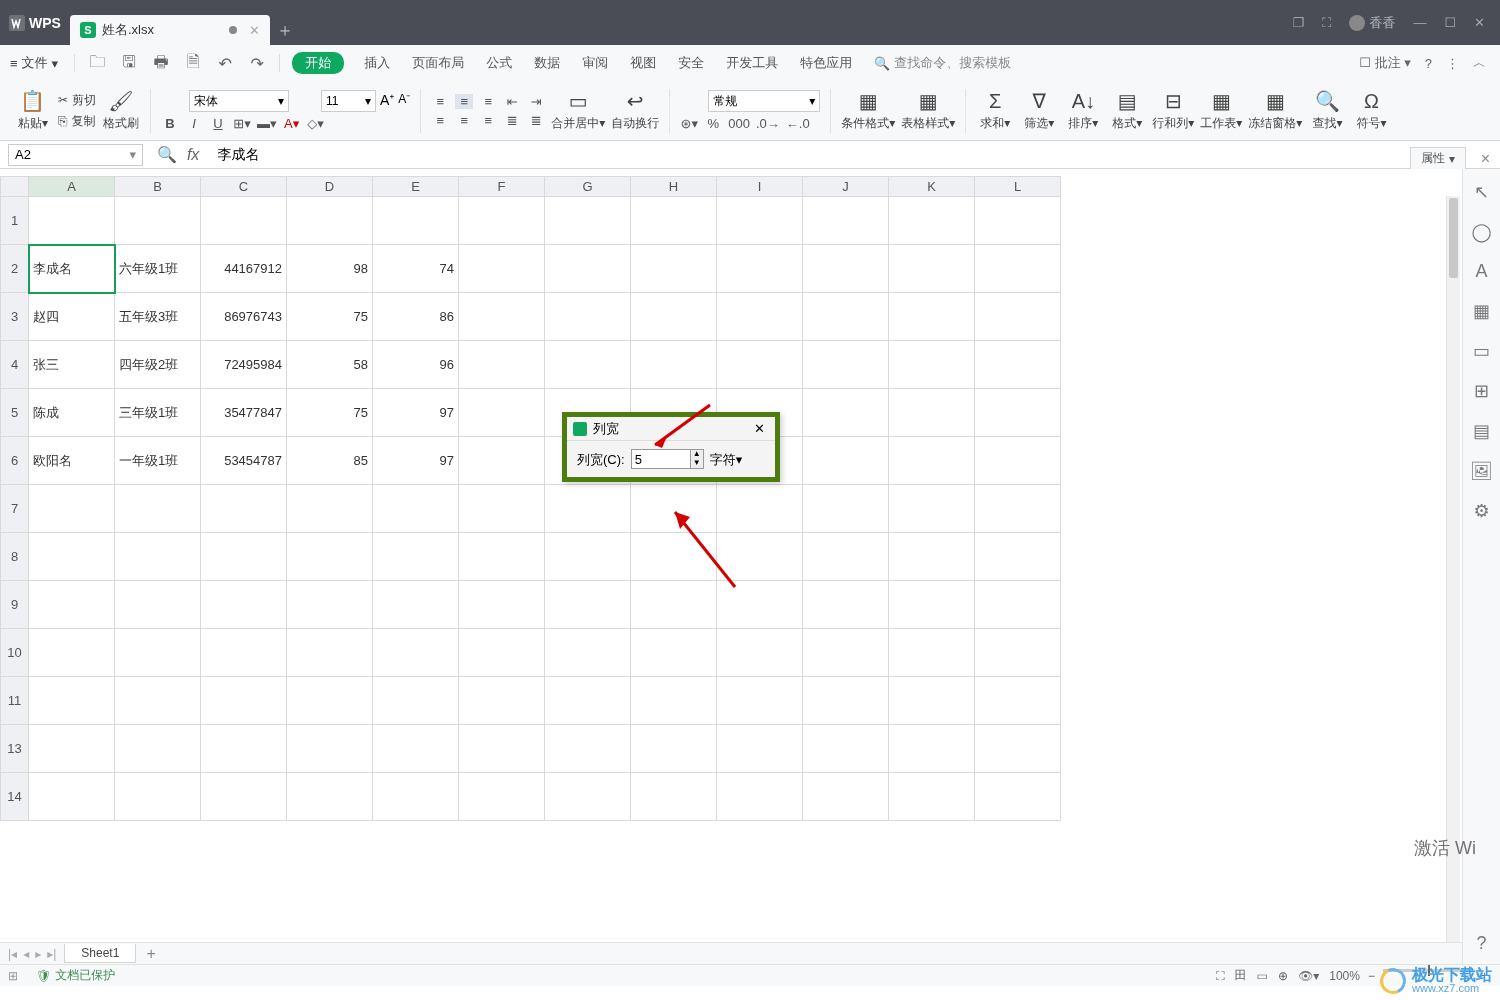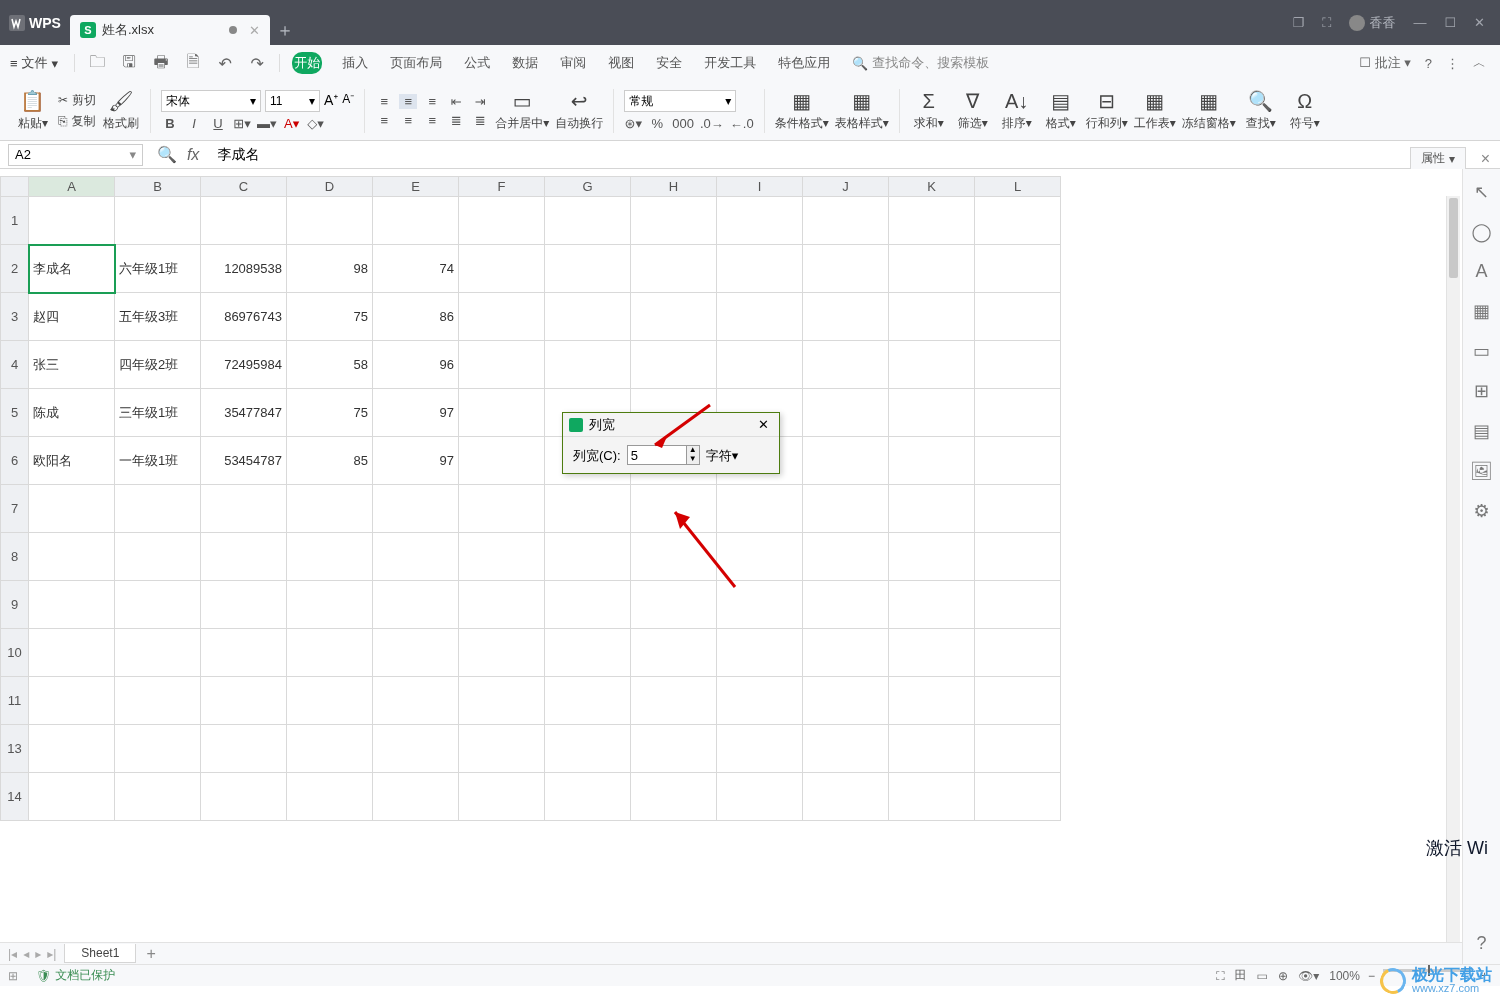--- a/index.html
+++ b/index.html
@@ -12,32 +12,32 @@
 .titlebar .newtab{width:30px;height:30px;margin-top:15px;display:flex;align-items:center;justify-content:center;color:#b8bcc4;font-size:18px;}
 .titlebar .spacer{flex:1;}
 .titlebar .right{display:flex;align-items:center;gap:18px;padding-right:15px;font-size:13px;}
 .titlebar .right .ico{opacity:.8;}
 .menubar { height:36px; background:#f7f8fa;  display:flex; align-items:center;}
 .menubar .file{display:flex;align-items:center;gap:4px;padding:0 10px;color:#444;font-size:13px;}
 .menubar .qick{display:flex;gap:16px;padding:0 8px;color:#666;}
 .menubar .qick svg,.menubar .qick span{width:16px;height:16px;display:flex;align-items:center;justify-content:center;}
 .menubar .sep{width:1px;height:18px;background:#ddd;margin:0 6px;}
 .menubar .tabs{display:flex;gap:18px;padding-left:6px;font-size:13px;color:#555;}
-.menubar .tabs .act{background:#0fa860;color:#fff;padding:2px 2px;border-radius:10px;}
+.menubar .tabs .act{background:#0fa860;color:#fff;padding:2px 13px;border-radius:10px;}
 .menubar .tabs span{padding:2px 2px;}
 .menubar .search{margin-left:20px;display:flex;align-items:center;gap:4px;color:#888;font-size:13px;}
 .menubar .right{margin-left:auto;display:flex;align-items:center;gap:14px;padding-right:14px;color:#666;font-size:13px;}
 .ribbon{height:60px;background:#f7f8fa;border-bottom:1px solid #d5d5d5;display:flex;align-items:center;padding:0 6px;}
 .rgroup{display:flex;align-items:center;gap:6px;padding:0 8px;height:52px;}
 .vsep{width:1px;height:44px;background:#e2e2e2;margin:0 2px;}
 .bigbtn{display:flex;flex-direction:column;align-items:center;justify-content:center;gap:2px;font-size:12px;color:#444;min-width:38px;}
 .bigbtn .ic{font-size:20px;height:24px;display:flex;align-items:center;}
 .smbtn{font-size:12px;color:#444;display:flex;align-items:center;gap:4px;}
 .stack{display:flex;flex-direction:column;gap:4px;}
-.selectbox{height:22px;border:1px solid #ccc;background:#fff;font-size:12px;padding:0 4px;display:flex;align-items:center;justify-content:space-between;}
+.selectbox{height:22px;border:1px solid #ccc;background:#fff;font-size:12px;padding:0 4px;display:flex;align-items:center;justify-content:space-between;margin-left:28px;}
 .fontname{width:100px;}
 .fontsize{width:55px;}
 .numfmt{width:112px;}
 .iconrow{display:flex;gap:6px;color:#555;}
 .iconrow span{min-width:18px;text-align:center;font-size:13px;}
 
 .fxbar{height:28px;border-bottom:1px solid #d5d5d5;display:flex;align-items:center;}
 .namebox{width:135px;height:22px;border:1px solid #ccc;margin-left:8px;display:flex;align-items:center;padding:0 6px;font-size:13px;justify-content:space-between;}
 .fxctrls{display:flex;align-items:center;gap:10px;padding:0 14px;color:#666;}
 .fxinput{flex:1;height:22px;border:none;font-size:14px;padding:0 4px;}
@@ -58,21 +58,21 @@
 .colB{width:86px;}
 .colC{width:86px;}
 .colD{width:86px;}
 .colE{width:86px;}
 .colRest{width:86px;}
 .selCell{outline:2px solid #1a9e55;outline-offset:-1px;}
 .dataArea td{padding:0 4px;}
 .txt-l{text-align:left;}
 .txt-r{text-align:right;}
 
-.dialog{position:absolute;left:562px;top:412px;width:218px;background:#f4f4f4;border:1px solid #4d7c0f;box-shadow:2px 2px 6px rgba(0,0,0,.2);}
+.dialog{position:absolute;left:562px;top:412px;width:218px;background:#f4f4f4;border:5px solid #4d7c0f;box-shadow:2px 2px 6px rgba(0,0,0,.2);}
 .dlg-title{height:24px;display:flex;align-items:center;padding:0 6px;font-size:13px;border-bottom:1px solid #ddd;}
 .dlg-title .g{width:14px;height:14px;background:#0fa860;border-radius:2px;margin-right:6px;}
 .dlg-title .x{margin-left:auto;font-family:Arial;padding:0 4px;}
 .dlg-body{padding:8px 10px;font-size:13px;display:flex;align-items:flex-end;gap:6px;}
 .dlg-body input{width:60px;height:20px;border:1px solid #999;padding:0 3px;font-size:13px;}
 .spin{display:flex;flex-direction:column;border:1px solid #999;border-left:none;}
 .spin span{width:12px;height:9px;font-size:8px;line-height:8px;text-align:center;background:#eee;}
 .dlg-btns{display:flex;gap:12px;justify-content:center;padding:6px 0 10px;}
 .dlg-btns button{width:72px;height:24px;font-size:13px;border:1px solid #888;background:#f8f8f8;}
 .dlg-btns button.primary{border:1px solid #2b7de1;box-shadow:0 0 0 1px #2b7de1 inset;}
@@ -87,21 +87,21 @@
 .statusbar .right{margin-left:auto;display:flex;align-items:center;gap:10px;padding-right:12px;color:#666;}
 .zoom{display:flex;align-items:flex-start;gap:8px;}
 .zoomtrack{width:90px;height:3px;background:#ccc;position:relative;}
 .zoomtrack::after{content:"";position:absolute;left:50%;top:-4px;width:2px;height:11px;background:#666;}
 
 .sheettabs{position:absolute;bottom:36px;left:0;right:38px;height:22px;background:#f7f8fa;border-top:1px solid #e2e2e2;display:flex;align-items:center;font-size:12px;}
 .sheettabs .nav{display:flex;gap:6px;padding:0 8px;color:#aaa;}
 .sheettabs .tab{border:1px solid #d5d5d5;border-top:none;background:#fff;padding:2px 16px;color:#444;}
 .sheettabs .add{padding:0 10px;color:#888;font-size:16px;}
 
-.wm1{position:absolute;right:12px;bottom:140px;color:#0f172a;font-size:18px;}
+.wm1{position:absolute;right:24px;bottom:140px;color:#737373;font-size:18px;}
 .wm2{position:absolute;right:8px;bottom:6px;color:#43a0e6;font-size:16px;display:flex;align-items:center;gap:6px;}
 .wm2 .logo{width:26px;height:26px;border:3px solid #6ab5ef;border-radius:50%;border-left-color:#f6c34a;border-bottom-color:#f6c34a;transform:rotate(20deg);}
 
 .vscroll{position:absolute;top:196px;right:40px;width:14px;bottom:58px;background:#f1f1f1;border-left:1px solid #e2e2e2;}
 .vscroll .thumb{position:absolute;top:2px;left:2px;right:2px;height:80px;background:#c8c8c8;border-radius:2px;}
 .hscroll{position:absolute;left:636px;right:54px;bottom:38px;height:14px;background:#f1f1f1;}
 .hscroll .thumb{position:absolute;left:2px;top:2px;bottom:2px;width:400px;background:#c8c8c8;border-radius:2px;}
 </style>
 </head>
 <body>
@@ -349,21 +349,21 @@
             <td></td>
             <td></td>
             <td></td>
             <td></td>
             <td></td>
           </tr>
       <tr class="tallrow dataArea">
             <th class="rowh">2</th>
         <td class="txt-l selCell">李成名</td>
         <td class="txt-l">六年级1班</td>
-        <td class="txt-r">12089538</td>
+        <td class="txt-r">44167912</td>
         <td class="txt-r">98</td>
         <td class="txt-r">74</td>
         <td></td>
             <td></td>
             <td></td>
             <td></td>
             <td></td>
             <td></td>
             <td></td>
           </tr>

